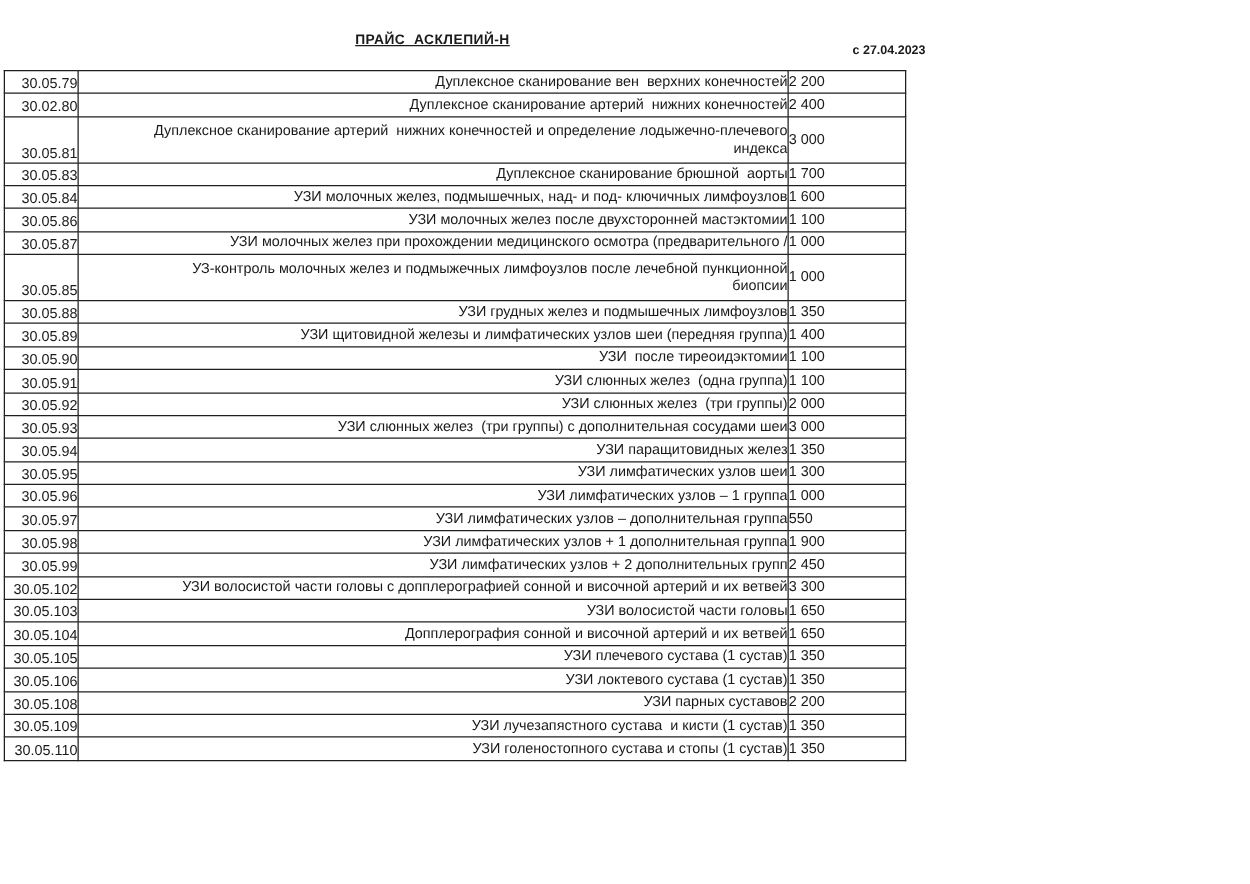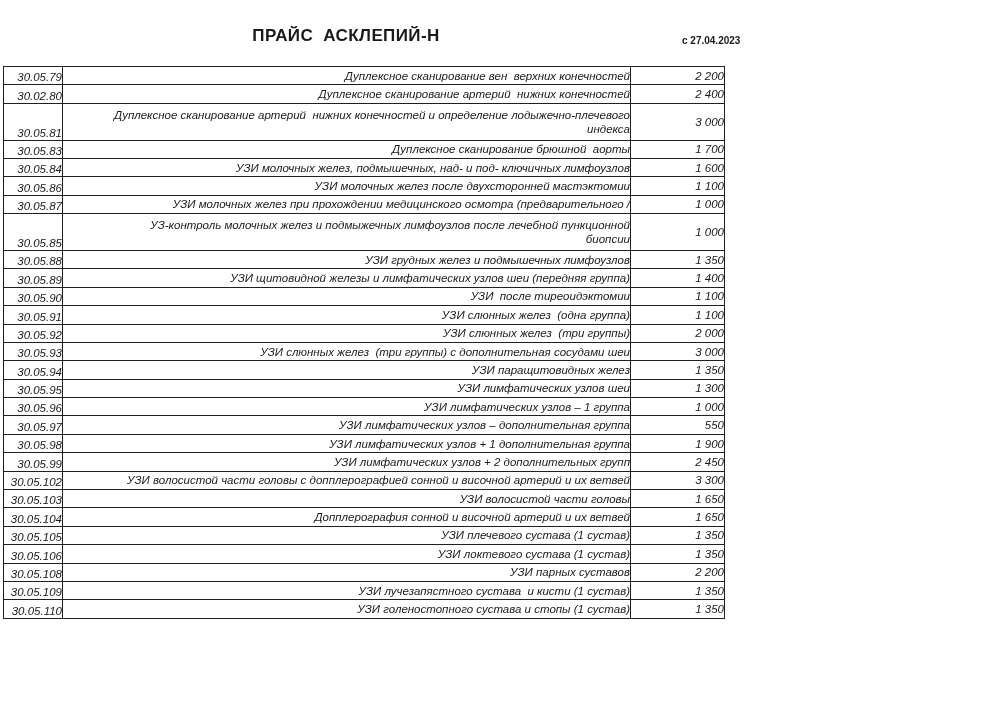--- a/index.html
+++ b/index.html
@@ -15,43 +15,43 @@
     font-family: "Liberation Sans", sans-serif;
     color: #1a1a1a;
     overflow: hidden;
   }
   .doc-title {
     position: absolute;
     left: 0;
     top: 26px;
     width: 692px;
     text-align: center;
-    font-size: 17px;
+    font-size: 11px;
     font-weight: bold;
     letter-spacing: 0.4px;
     white-space: pre;
     color: #1a1a1a;
+    text-decoration: underline;
   }
   .doc-date {
     position: absolute;
     left: 682px;
     top: 35px;
     font-size: 10px;
     font-weight: bold;
     white-space: pre;
     color: #1a1a1a;
   }
   table.price-table {
     position: absolute;
     left: 3px;
-    top: 66px;
+    top: 56px;
     border-collapse: collapse;
     table-layout: fixed;
     width: 721px;
-    font-style: italic;
   }
   table.price-table col.c-code    { width: 59px; }
   table.price-table col.c-service { width: 568px; }
   table.price-table col.c-price   { width: 94px; }
   table.price-table tr { height: 18.4px; }
   table.price-table tr.tall { height: 36.8px; }
   table.price-table td {
     border: 1px solid #1f1f1f;
     font-size: 11.5px;
     line-height: 14px;
@@ -66,21 +66,21 @@
     font-size: 11px;
     white-space: pre;
   }
   td.service {
     text-align: right;
     vertical-align: middle;
     padding: 1px 4px 1px 4px;
     white-space: pre-wrap;
   }
   td.price {
-    text-align: right;
+    text-align: left;
     vertical-align: middle;
     padding: 0 17px 0 2px;
     white-space: pre;
   }
 </style>
 </head>
 <body>
 
 <div class="page">
   <div class="doc-title">ПРАЙС  АСКЛЕПИЙ-Н</div>

